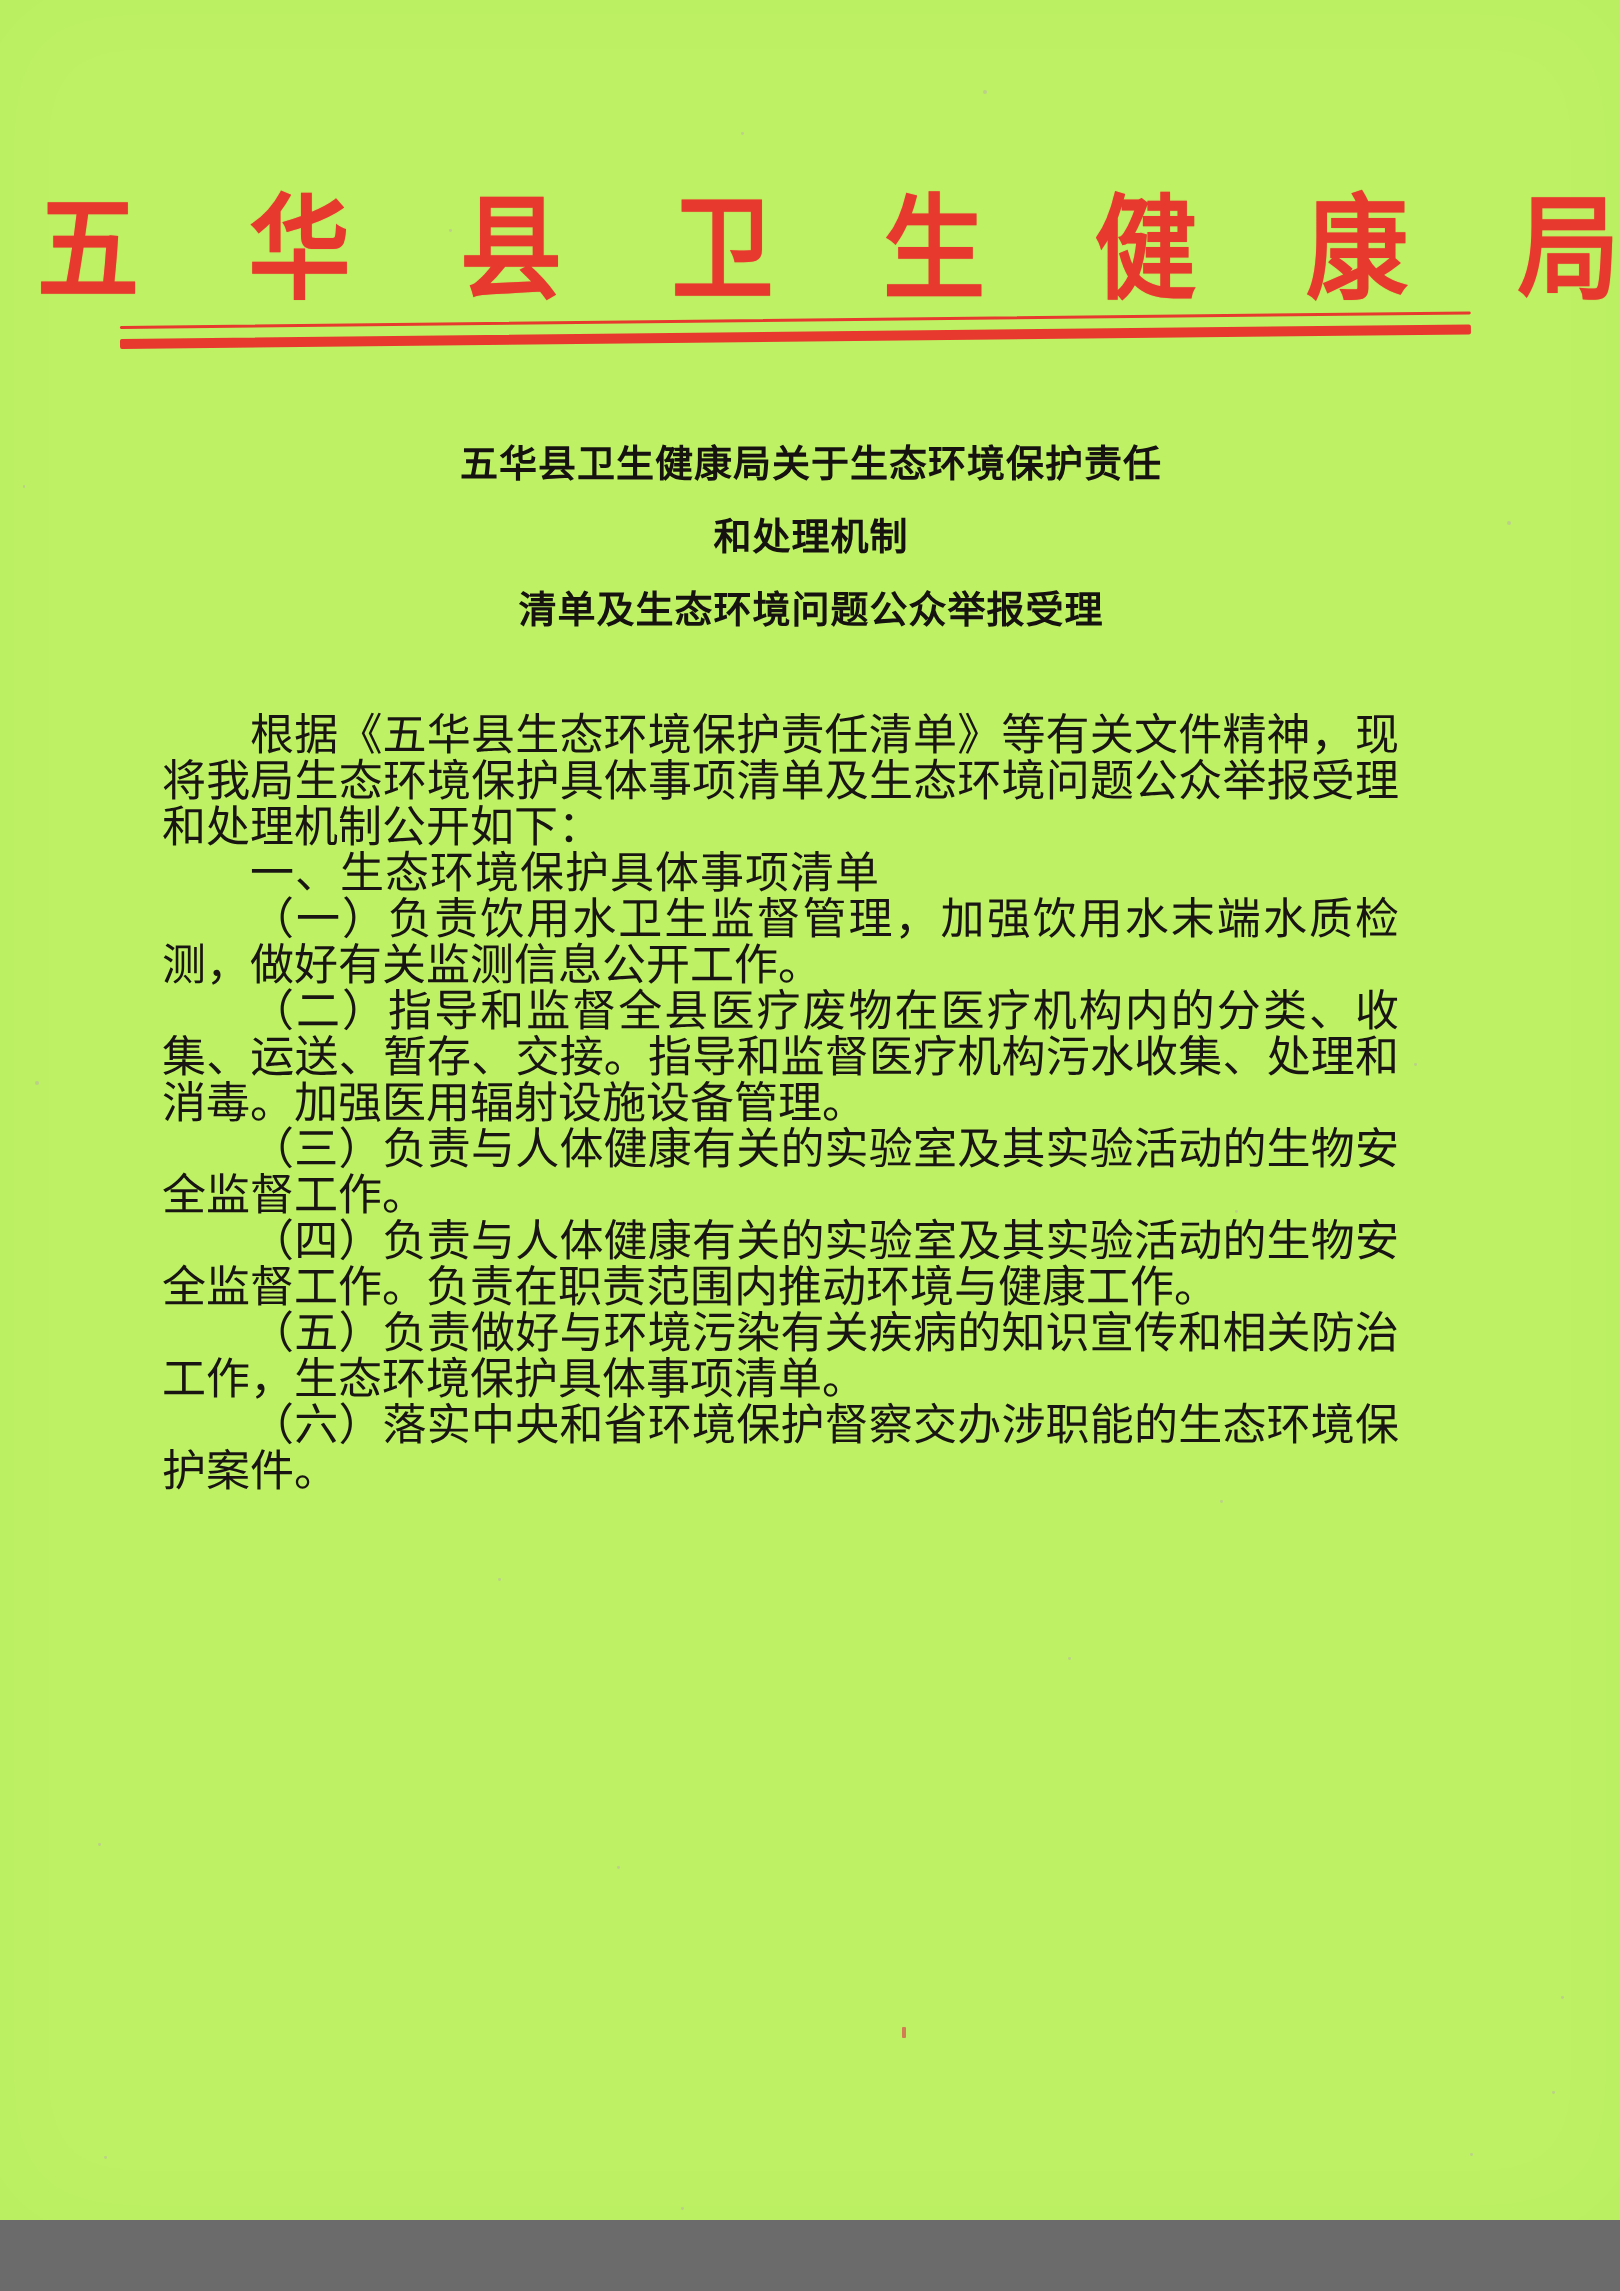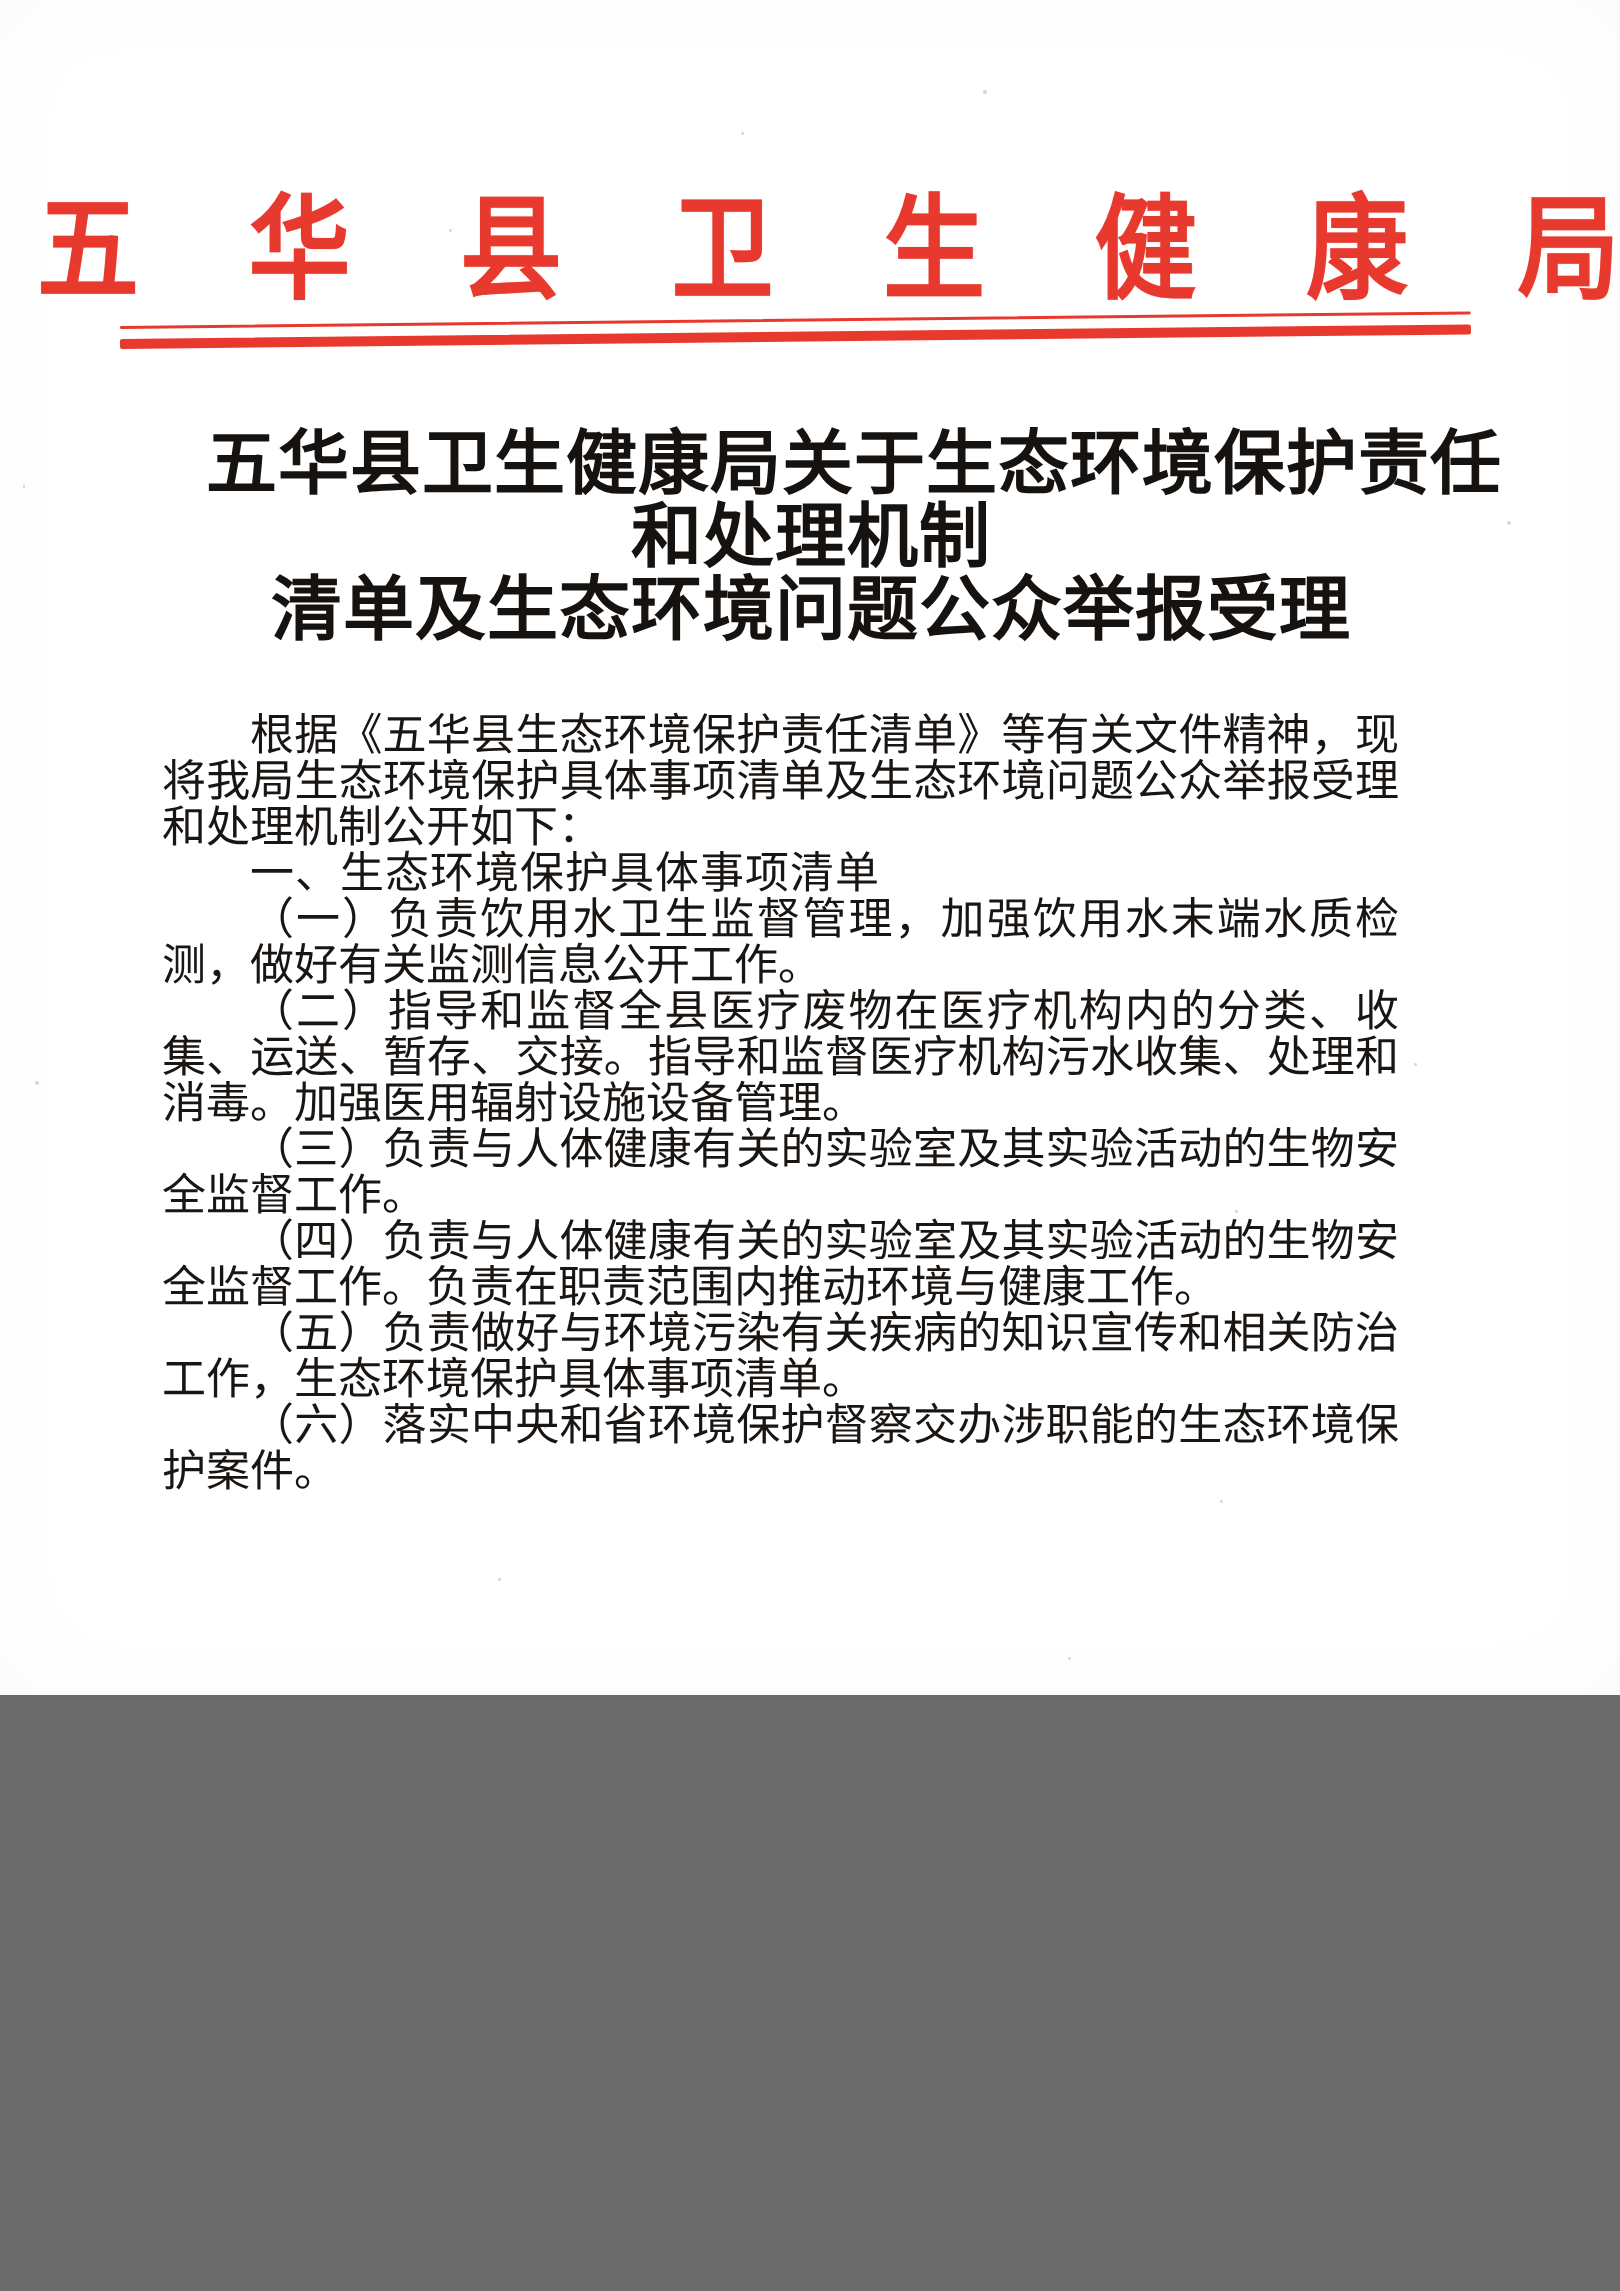--- a/index.html
+++ b/index.html
@@ -4,23 +4,23 @@
 <title>五华县卫生健康局文件</title>
 <style>
   html, body {
     margin: 0;
     padding: 0;
     background: #6b6b6b;
   }
   .page {
     position: relative;
     width: 1620px;
-    height: 1695px;
+    height: 2220px;
     margin: 0 auto;
-    background: #ffffff;
+    background: #bef264;
     overflow: hidden;
     font-family: "DejaVu Serif", "Liberation Serif", serif;
     
     box-shadow: inset 0 0 118px rgba(0,0,0,0.018);
   }
 
   
   .speck {
     position: absolute;
     background: #b9b2ab;
@@ -82,21 +82,21 @@
   
   .doc-title {
     position: absolute;
     left: 206px;
     top: 427px;
     width: 1210px;
     text-align: center;
     color: #15120f;
     font-family: "DejaVu Serif", "Liberation Serif", serif;
     font-weight: 700;
-    font-size: 71px;
+    font-size: 38px;
     line-height: 73px;
     letter-spacing: 1px;
   }
   .doc-title .tline { display: block; white-space: nowrap; }
 
   
   .body {
     position: absolute;
     left: 162px;
     top: 712px;

